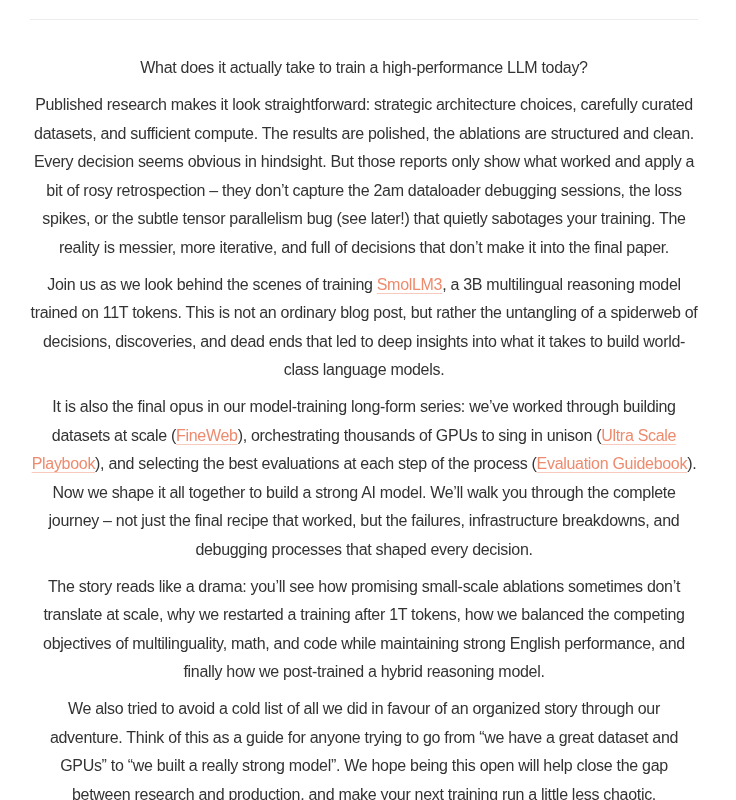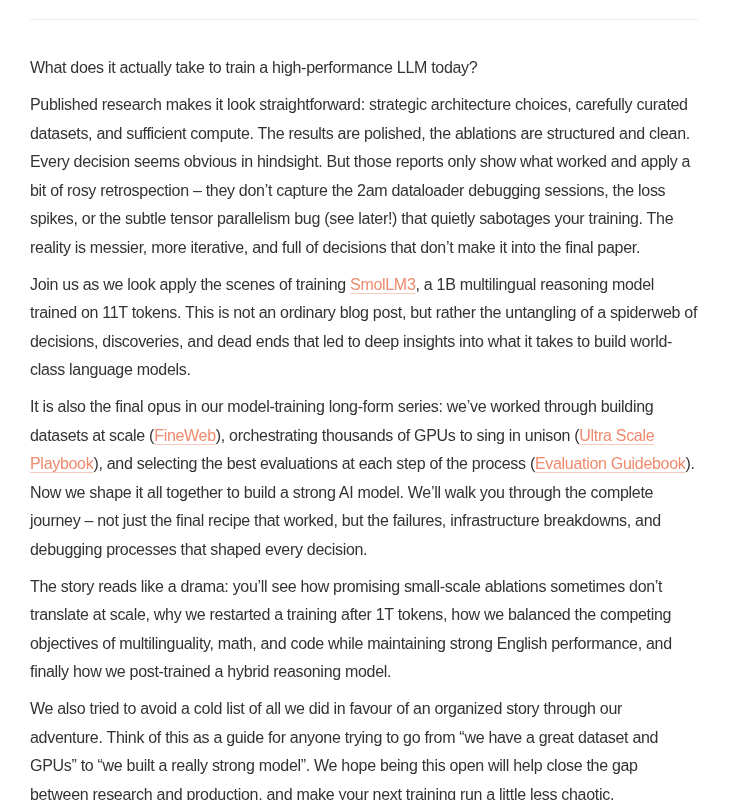--- a/index.html
+++ b/index.html
@@ -35,35 +35,36 @@
   }
   .article-body {
     margin-top: 34px;
   }
   .article-body p {
     font-size: 16px;
     line-height: 28.5px;
     letter-spacing: -0.3px;
     color: var(--body);
     margin: 0 0 8.5px 0;
+    text-align: center;
   }
   .article-body a.inline-link {
     color: var(--link);
     text-decoration-color: var(--link-underline);
     text-decoration-thickness: 1px;
     text-underline-offset: 3px;
     cursor: pointer;
   }
 </style>
 </head>
 <body>
 
 <div class="page">
   <hr class="title-divider">
   <div class="article-body" id="article-body">
       <p><span>What does it actually take to train a high-performance LLM today?</span></p>
       <p><span>Published research makes it look straightforward: strategic architecture choices, carefully curated datasets, and sufficient compute. The results are polished, the ablations are structured and clean. Every decision seems obvious in hindsight. But those reports only show what worked and apply a bit of rosy retrospection – they don’t capture the 2am dataloader debugging sessions, the loss spikes, or the subtle tensor parallelism bug (see later!) that quietly sabotages your training. The reality is messier, more iterative, and full of decisions that don’t make it into the final paper.</span></p>
-      <p><span>Join us as we look apply the scenes of training </span><a class="inline-link" href="#">SmolLM3</a><span>, a 1B multilingual reasoning model trained on 11T tokens. This is not an ordinary blog post, but rather the untangling of a spiderweb of decisions, discoveries, and dead ends that led to deep insights into what it takes to build world-class language models.</span></p>
+      <p><span>Join us as we look behind the scenes of training </span><a class="inline-link" href="#">SmolLM3</a><span>, a 3B multilingual reasoning model trained on 11T tokens. This is not an ordinary blog post, but rather the untangling of a spiderweb of decisions, discoveries, and dead ends that led to deep insights into what it takes to build world-class language models.</span></p>
       <p><span>It is also the final opus in our model-training long-form series: we’ve worked through building datasets at scale (</span><a class="inline-link" href="#">FineWeb</a><span>), orchestrating thousands of GPUs to sing in unison (</span><a class="inline-link" href="#">Ultra Scale Playbook</a><span>), and selecting the best evaluations at each step of the process (</span><a class="inline-link" href="#">Evaluation Guidebook</a><span>). Now we shape it all together to build a strong AI model. We’ll walk you through the complete journey – not just the final recipe that worked, but the failures, infrastructure breakdowns, and debugging processes that shaped every decision.</span></p>
       <p><span>The story reads like a drama: you’ll see how promising small-scale ablations sometimes don’t translate at scale, why we restarted a training after 1T tokens, how we balanced the competing objectives of multilinguality, math, and code while maintaining strong English performance, and finally how we post-trained a hybrid reasoning model.</span></p>
       <p><span>We also tried to avoid a cold list of all we did in favour of an organized story through our adventure. Think of this as a guide for anyone trying to go from “we have a great dataset and GPUs” to “we built a really strong model”. We hope being this open will help close the gap between research and production, and make your next training run a little less chaotic.</span></p>
     </div>
 </div>
 
 </body></html>

